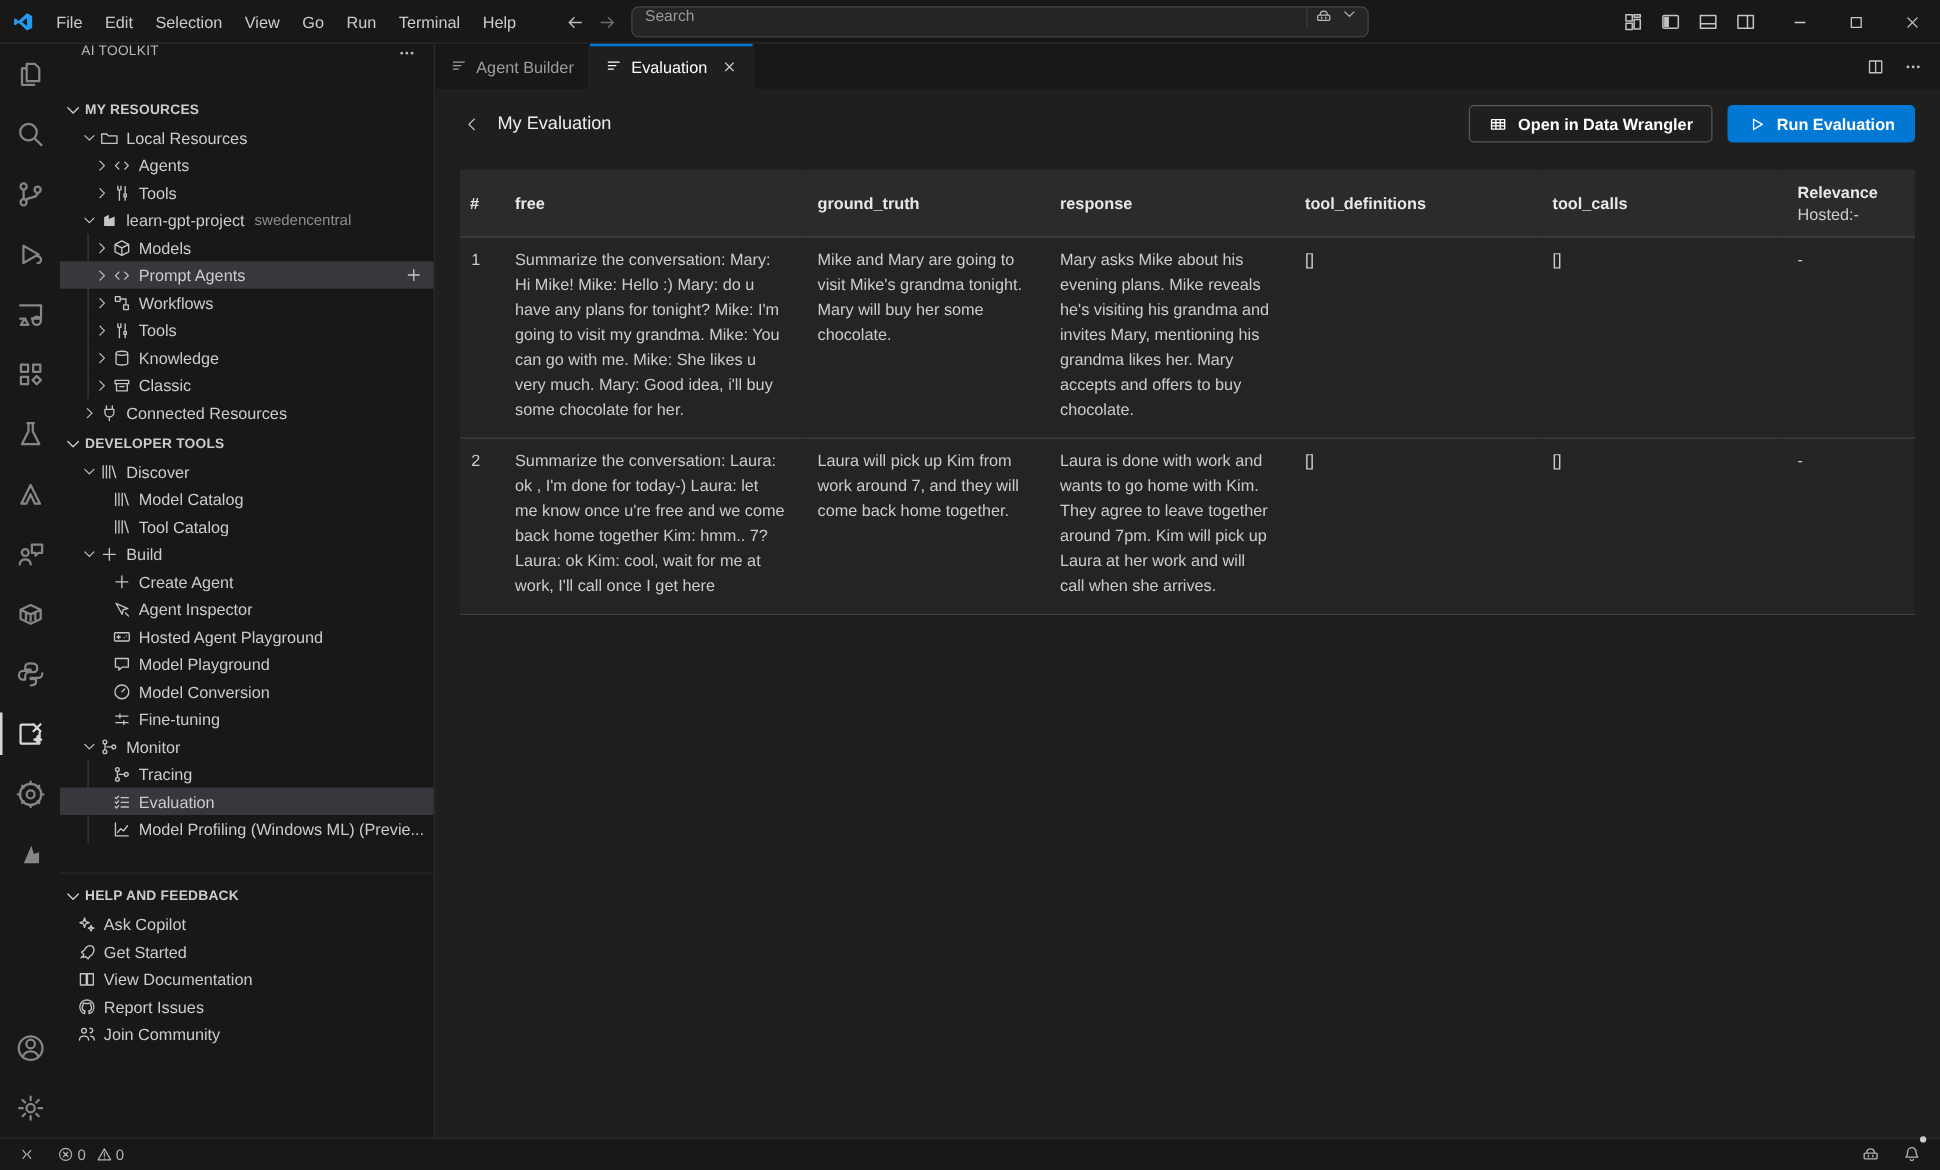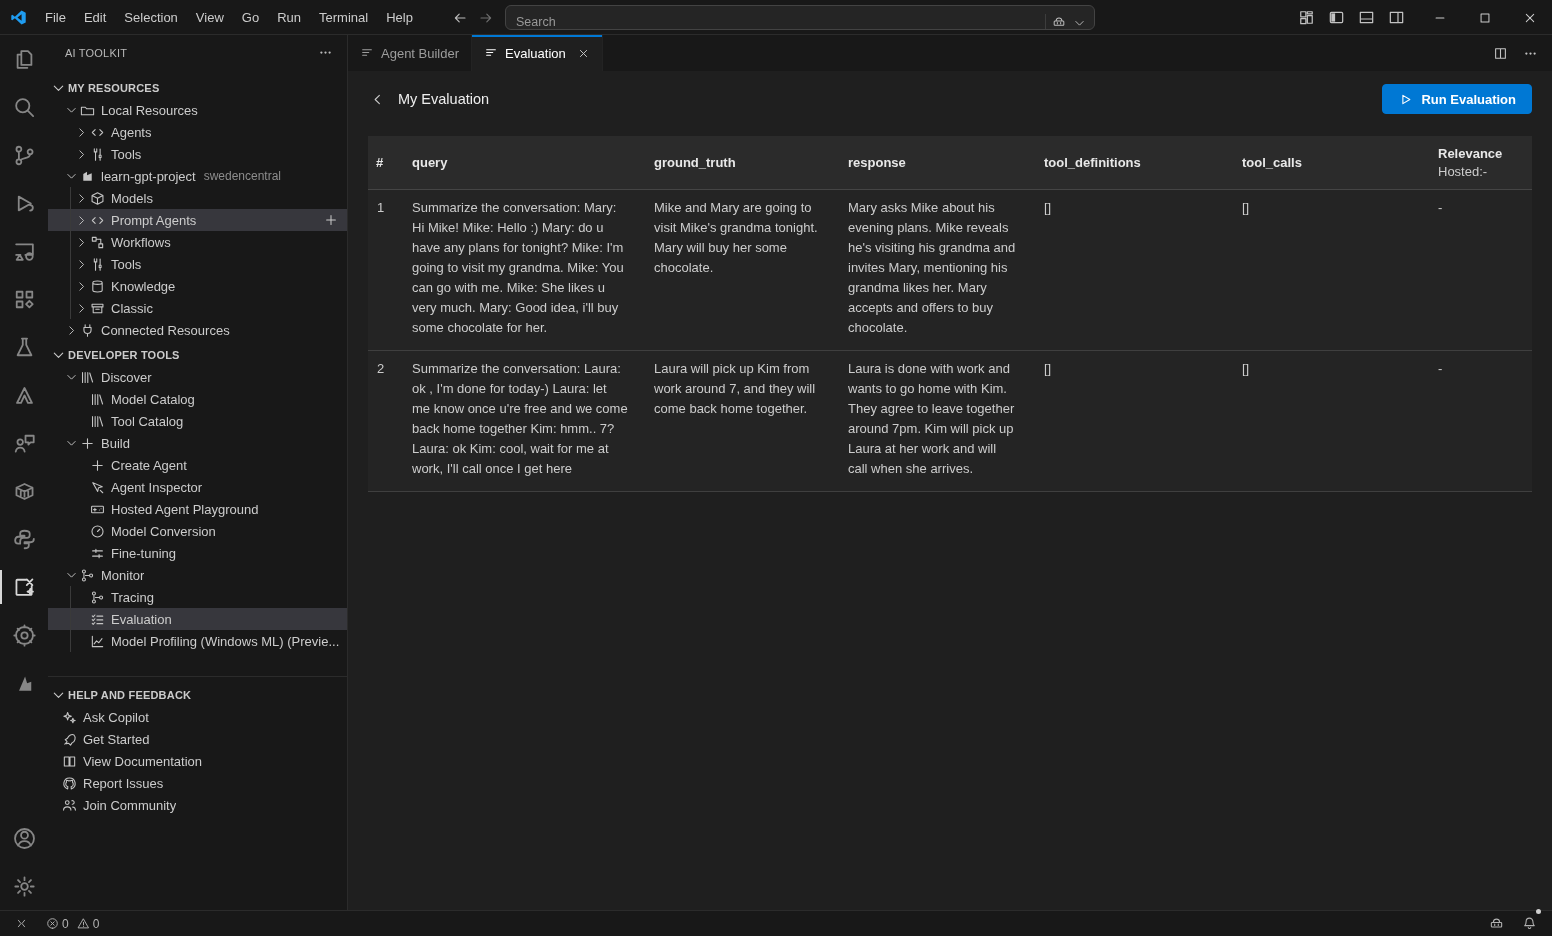--- a/index.html
+++ b/index.html
@@ -21,21 +21,21 @@
     display:flex;align-items:center;position:relative}
   .logo{width:36px;display:flex;justify-content:center}
   .logo .ic{width:17px;height:17px}
   .menus{display:flex;height:100%}
   .menu-item{padding:0 9px;display:flex;align-items:center;color:#ccc;font-size:13px}
   .nav-arrows{position:absolute;left:452px;top:0;height:35px;display:flex;align-items:center;gap:10px;color:#bbb}
   .nav-arrows .ic{width:16px;height:16px}
   .nav-arrows .dim{color:#6e6e6e}
   .searchbox{position:absolute;left:505px;top:5px;width:590px;height:25px;
     background:#252525;border:1px solid #434343;border-radius:6px;
-    display:flex;align-items:flex-end;padding:0 6px 0 10px;color:#989898;font-size:12.5px}
+    display:flex;align-items:flex-start;padding:0 6px 0 10px;color:#989898;font-size:12.5px}
   .searchbox .lbl{flex:1}
   .searchbox .divider{width:1px;height:15px;background:#3d3d3d;margin:0 6px}
   .searchbox .ic{width:14px;height:14px;color:#bdbdbd}
   .searchbox .chev{width:11px;height:11px;margin-left:4px}
   .tb-right{position:absolute;right:0;top:0;height:35px;display:flex;align-items:center}
   .tb-icons{display:flex;gap:13px;padding:0 12px;color:#c3c3c3}
   .tb-icons .ic{width:17px;height:17px}
   .win-btn{width:45px;height:35px;display:flex;align-items:center;justify-content:center;color:#ccc}
   .win-btn .ic{width:14px;height:14px}
 
@@ -47,21 +47,21 @@
   .ab-group{display:flex;flex-direction:column}
   .ab-item{width:48px;height:48px;display:flex;align-items:center;justify-content:center;color:#868686;position:relative}
   .ab-item .ic{width:23px;height:23px}
   .ab-item .ic path{stroke-width:1.25}
   .ab-item.active{color:#d7d7d7}
   .ab-item.active::before{content:'';position:absolute;left:0;top:7px;bottom:7px;width:2px;background:#d7d7d7}
   .ab-spacer{flex:1}
 
   
   .sidebar{flex:0 0 300px;background:#181818;border-right:1px solid #2b2b2b;display:flex;flex-direction:column;overflow:hidden}
-  .sidebar-header{flex:0 0 35px;display:flex;align-items:center;justify-content:space-between;padding:0 14px 0 17px}
+  .sidebar-header{flex:0 0 35px;display:flex;align-items:flex-start;justify-content:space-between;padding:0 14px 0 17px}
   .sidebar-title{font-size:11px;color:#b8b8b8;letter-spacing:.2px}
   .sidebar-more{color:#bbb}
   .sidebar-more .ic{width:15px;height:15px}
   .tree{flex:1;overflow:hidden;padding-top:4px}
   .section-header{display:flex;align-items:center;height:22px;padding-left:3px;color:#ccc}
   .section-header .chev-s{width:15px;height:15px;margin-right:2px}
   .sec-lbl{font-weight:700;font-size:11px;letter-spacing:.2px}
   .section{margin-top:3px}
   .section.help{margin-top:24px;border-top:1px solid #2b2b2b;padding-top:7px}
   .row{display:flex;align-items:center;height:22px;position:relative;color:#ccc;white-space:nowrap}
@@ -559,20 +559,29 @@
                 <svg class="ic " viewBox="0 0 16 16">
                   <path d="M2.5 4.5h11a.8.8 0 01.8.8v5.4a.8.8 0 01-.8.8h-11a.8.8 0 01-.8-.8V5.3a.8.8 0 01.8-.8zM5.2 6.7v2.8M3.8 8.1h2.8M10 8.6h.01M11.8 7.2h.01"></path>
                 </svg>
               </span>
               <span class="lbl">Hosted Agent Playground</span>
             </div>
             <div class="row lvl2">
               <span class="chev"></span>
               <span class="tico">
                 <svg class="ic " viewBox="0 0 16 16">
+                  <path d="M2.5 3h11v7.4H8.3L5.4 12.8v-2.4H2.5z"></path>
+                </svg>
+              </span>
+              <span class="lbl">Model Playground</span>
+            </div>
+            <div class="row lvl2">
+              <span class="chev"></span>
+              <span class="tico">
+                <svg class="ic " viewBox="0 0 16 16">
                   <path d="M8 13.9A5.9 5.9 0 118 2.1a5.9 5.9 0 010 11.8zM8 8l2.4-2.4"></path>
                 </svg>
               </span>
               <span class="lbl">Model Conversion</span>
             </div>
             <div class="row lvl2">
               <span class="chev"></span>
               <span class="tico">
                 <svg class="ic " viewBox="0 0 16 16">
                   <path d="M2.8 5.2h10.4M2.8 10.8h10.4M6.3 3.6v3.2M9.7 9.2v3.2"></path>
@@ -713,20 +722,28 @@
       </div>
       <div class="content">
         <div class="content-header">
           <span class="back-btn" id="back-btn">
               <svg class="ic " viewBox="0 0 16 16">
                 <path d="M10 3.5 5.5 8 10 12.5"></path>
               </svg>
             </span>
           <span class="page-title">My Evaluation</span>
           <div class="header-actions">
+            <button class="btn secondary">
+              <span id="dw-icon">
+                  <svg class="ic " viewBox="0 0 16 16">
+                    <path d="M2.4 4h11.2v8H2.4zM2.4 6.6h11.2M2.4 9.3h11.2M6.1 4v8M9.8 4v8"></path>
+                  </svg>
+                </span>
+              <span>Open in Data Wrangler</span>
+            </button>
             <button class="btn primary">
               <span id="run-icon">
                   <svg class="ic " viewBox="0 0 16 16">
                     <path d="M5.2 3.6v8.8L12.6 8z"></path>
                   </svg>
                 </span>
               <span>Run Evaluation</span>
             </button>
           </div>
         </div>
@@ -737,21 +754,21 @@
                 <col style="width:242px">
                 <col style="width:194px">
               <col style="width:196px">
                 <col style="width:198px">
                 <col style="width:196px">
                 <col style="width:106px">
             </colgroup>
             <thead id="thead">
                 <tr>
                   <th class="c-num">#</th>
-                  <th>query</th>
+                  <th>free</th>
                   <th>ground_truth</th>
                   <th>response</th>
                   <th>tool_definitions</th>
                   <th>tool_calls</th>
   <th>
     <div class="rel-t">Relevance</div>
     <div class="rel-s">Hosted:-</div>
   </th>
                 </tr>
               </thead>

